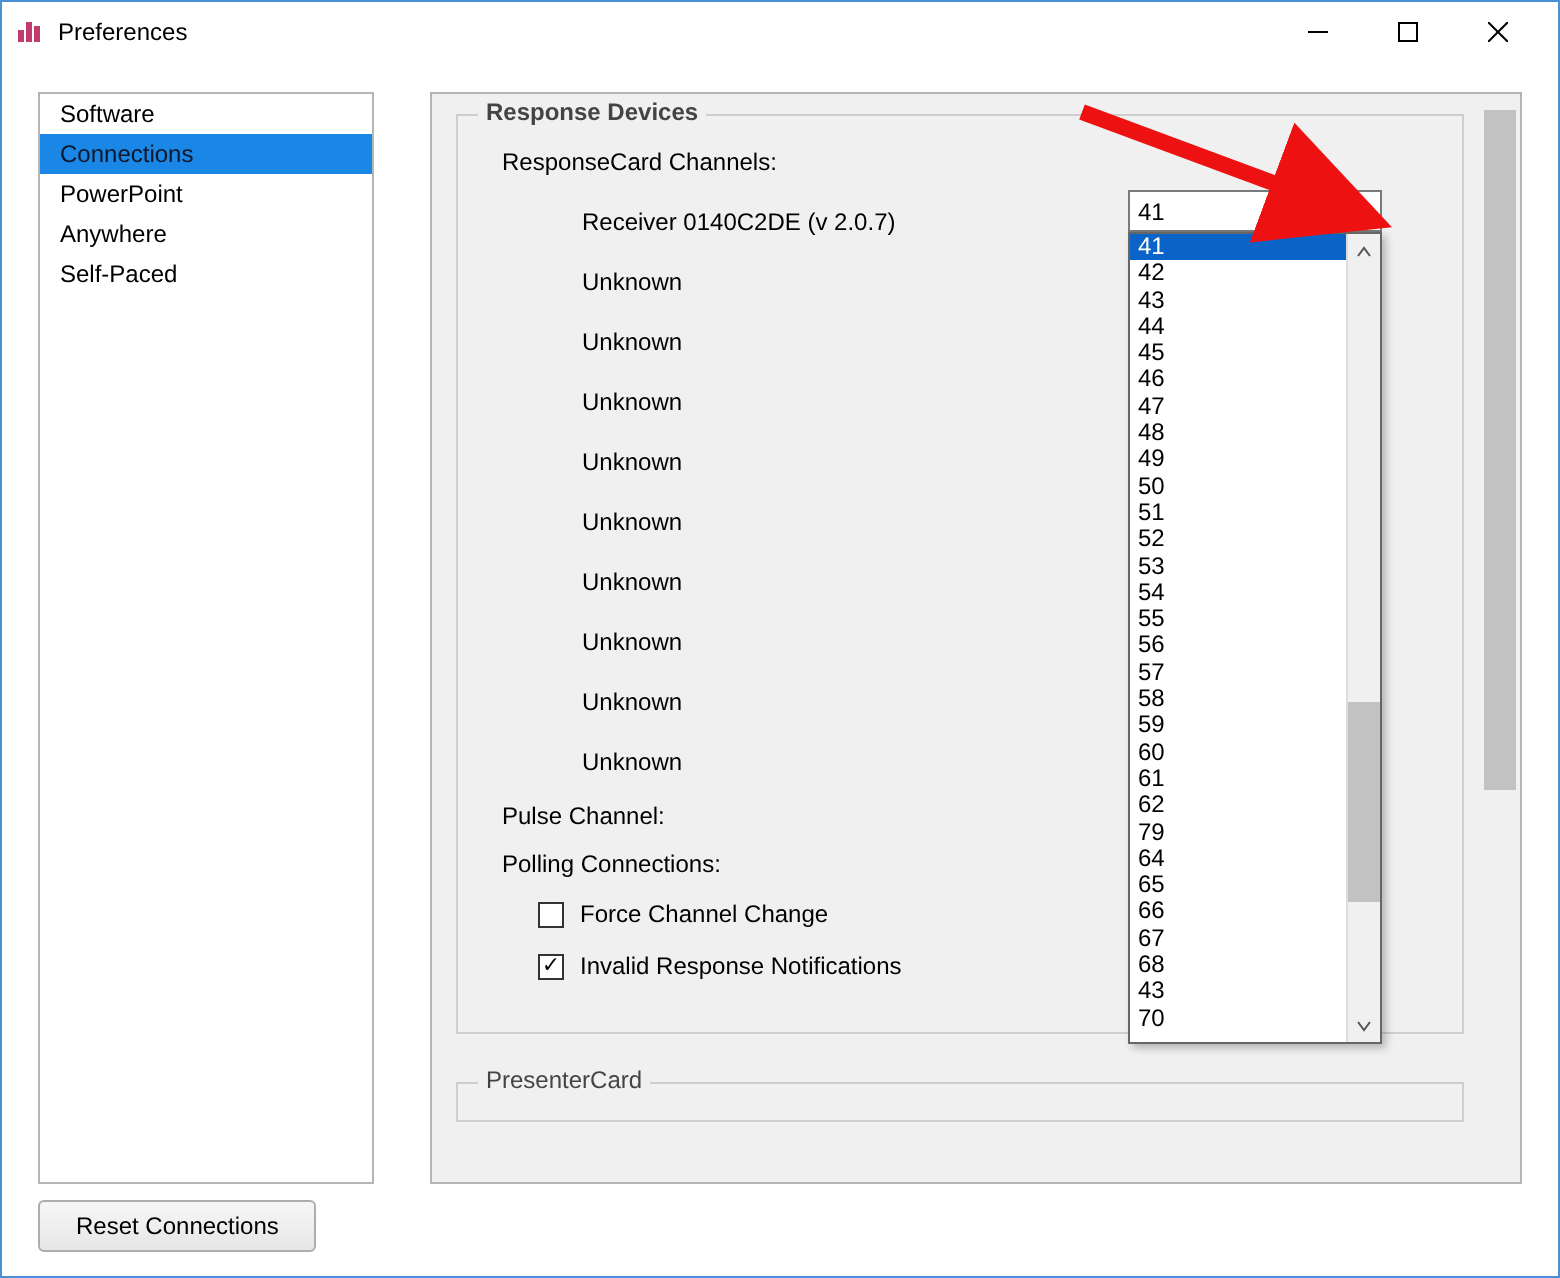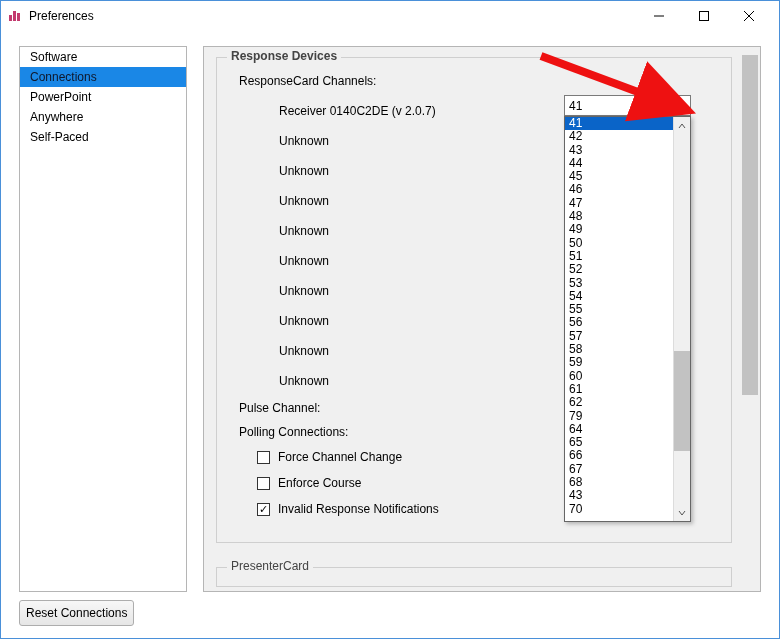--- a/index.html
+++ b/index.html
@@ -12,21 +12,21 @@
   .titlebar .app-icon span { width: 3px; background: #c33a6e; display: inline-block; }
   .titlebar .app-icon span:nth-child(1){height:6px;align-self:flex-end;}
   .titlebar .app-icon span:nth-child(2){height:10px;}
   .titlebar .app-icon span:nth-child(3){height:8px;align-self:flex-end;}
   .titlebar .title { flex: 0 0 auto; }
   .titlebar .spacer { flex: 1; }
   .winbtn { width: 45px; height: 30px; display: flex; align-items: center; justify-content: center; }
   .winbtn svg { display:block; }
 
   
-  .content { position: absolute; top: 45px; left: 18px; right: 18px; bottom: 46px; display: flex; gap: 16px; }
+  .content { position: absolute; top: 45px; left: 18px; right: 18px; bottom: 46px; display: flex; gap: 28px; }
   .sidebar { width: 168px; border: 1px solid #b5b5b5; background: #fff; }
   .sidebar-item { padding: 3px 10px; cursor: default; }
   .sidebar-item.selected { background: #1a87e6; color: #0f172a; }
 
   .main { flex: 1; position: relative; border: 1px solid #b5b5b5; background: #f0f0f0; overflow: hidden; }
   
   .main-scroll-track { position: absolute; top: 2px; right: 2px; bottom: 2px; width: 16px; background: #f0f0f0; }
   .main-scroll-thumb { position: absolute; right: 0; width: 16px; background: #c2c2c2; top: 6px; height: 340px; }
 
   .fieldset { position: relative; margin: 10px 16px 24px 12px; padding: 14px 10px 20px 14px; border: 1px solid #cfcfcf; background: #f0f0f0; }
@@ -51,21 +51,21 @@
   .dd-scroll { width: 17px; border-left: 1px solid #dcdcdc; background:#f0f0f0; position:relative; }
   .dd-scroll .arr { height:17px; display:flex; align-items:center; justify-content:center; }
   .dd-scroll .thumb { position:absolute; left:0; right:0; top: 234px; height: 100px; background:#c2c2c2; }
 
   
   .fieldset2 { position: relative; margin: 0 16px 15px 12px; border: 1px solid #cfcfcf; height: 20px; }
   .legend2 { position: absolute; top: -9px; left: 10px; background: #f0f0f0; padding: 0 4px; color:#444; }
 
   
   .bottom { position: absolute; left: 18px; right: 18px; bottom: 10px; height: 28px; display:flex; gap: 10px; }
-  .btn { height: 26px; padding: 0 6px; border: 1px solid #adadad; background: linear-gradient(#f7f7f7,#e6e6e6); border-radius: 3px; display:flex; align-items:center; justify-content:flex-end; min-width: 90px; }
+  .btn { height: 26px; padding: 0 18px; border: 1px solid #adadad; background: linear-gradient(#f7f7f7,#e6e6e6); border-radius: 3px; display:flex; align-items:center; justify-content:flex-end; min-width: 90px; }
   .bottom .spacer { flex:1; }
 
   
   .arrow-anno { position:absolute; top: 45px; left: 420px; width: 310px; height: 80px; z-index: 100; pointer-events:none; }
 </style>
 </head>
 <body>
 
 <div class="titlebar">
   <div class="app-icon">
@@ -143,24 +143,20 @@
       <div class="row">
           <div class="label">Unknown</div>
         </div>
 
       <div class="subheader">Pulse Channel:</div>
       <div class="subheader">Polling Connections:</div>
 
       <div class="checkbox-row">
         <span class="chk"></span>
         <span>Force Channel Change</span>
-      </div>
-      <div class="checkbox-row">
-        <span class="chk"></span>
-        <span>Enforce Course</span>
       </div>
       <div class="checkbox-row">
         <span class="chk">✓</span>
         <span>Invalid Response Notifications</span>
       </div>
 
       <div class="combo">
         <span>41</span>
         <svg class="chev" width="10" height="10">
             <polyline points="1,3 5,7 9,3" fill="none" stroke="#333" stroke-width="1"></polyline>

